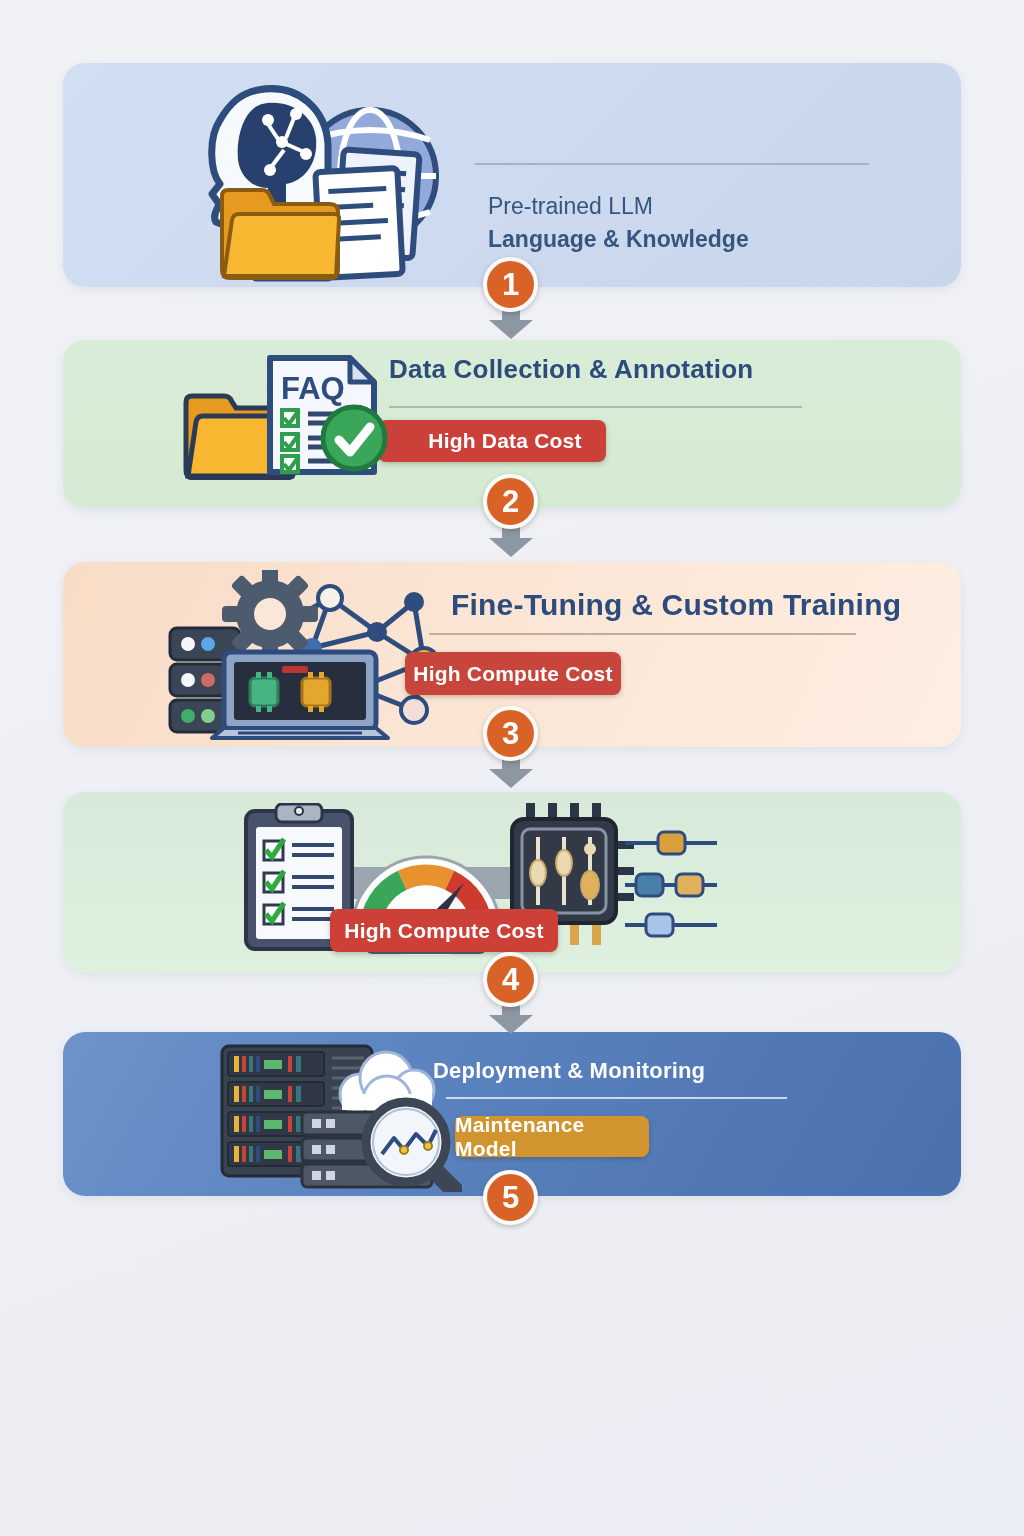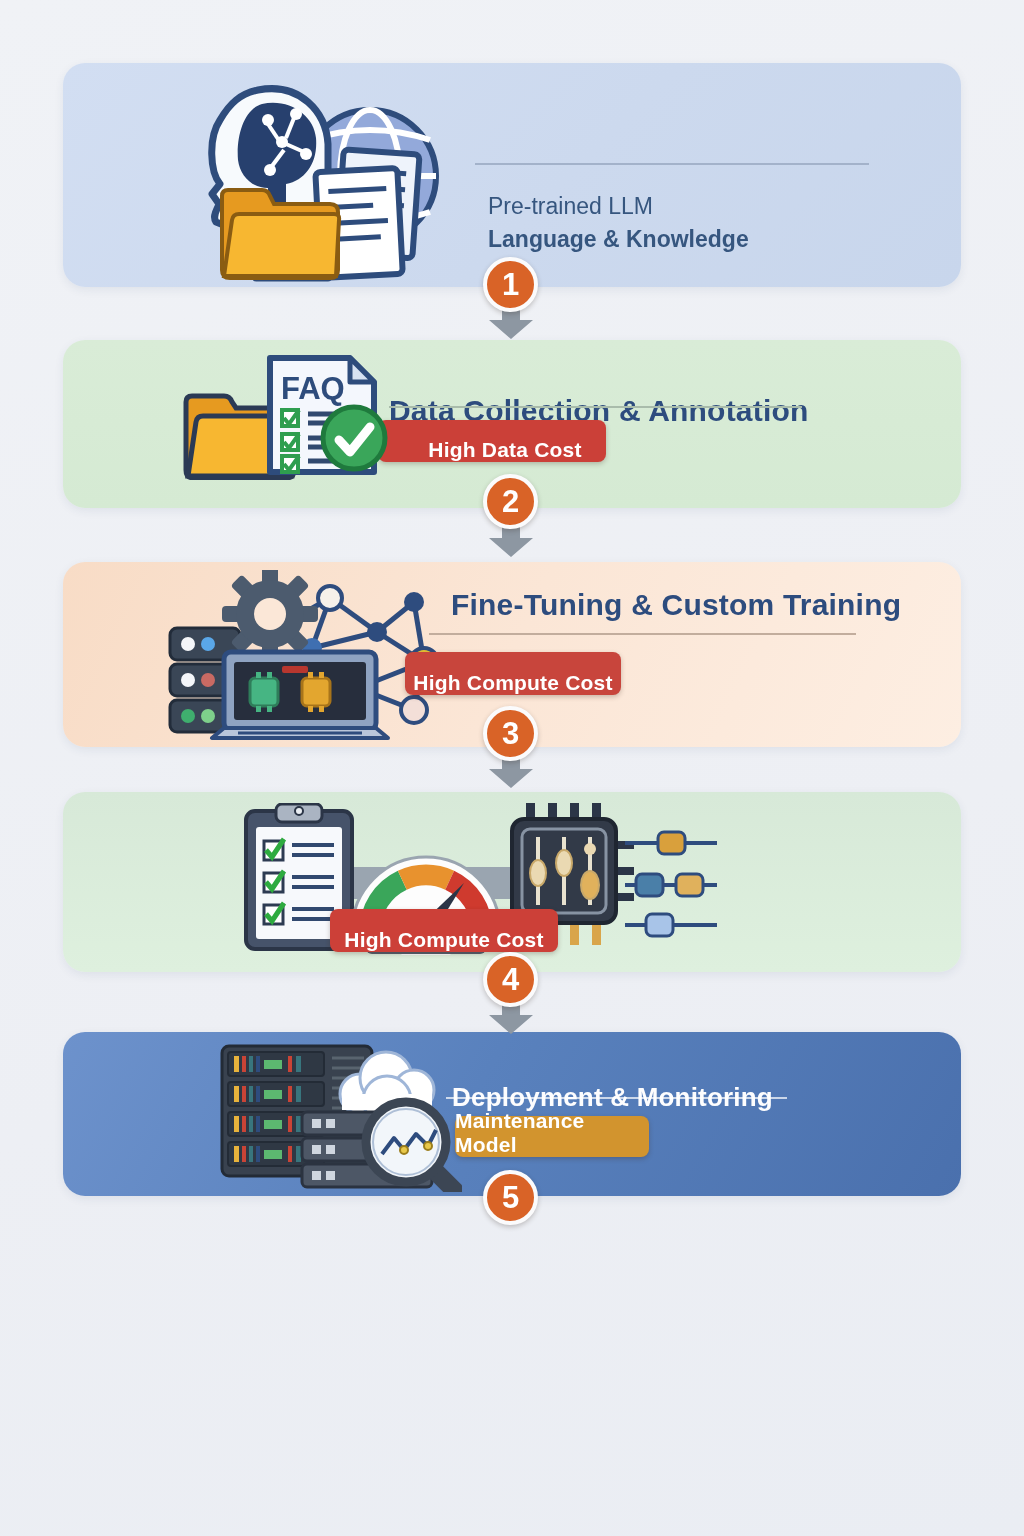--- a/index.html
+++ b/index.html
@@ -19,33 +19,33 @@
   .icon-cluster{position:absolute;}
   .c1-icons{left:168px;top:78px;}
   .c2-icons{left:178px;top:352px;}
   .c2-check{left:318px;top:402px;z-index:4;}
   .c3-icons{left:162px;top:570px;}
   .c4-icons{left:228px;top:803px;}
   .c5-icons{left:210px;top:1040px;}
 
   .title{position:absolute;margin:0;font-weight:bold;color:#2d4c7e;letter-spacing:.2px;}
   .t1{left:476px;top:110px;font-size:35px;}
-  .t2{left:389px;top:354px;font-size:30px;margin-top:40px;}
+  .t2{left:389px;top:354px;font-size:26px;}
   .t3{left:451px;top:588px;font-size:30px;}
-  .t5{left:452px;top:1058px;font-size:26px;color:#fdfdfe;margin-top:24px;}
+  .t5{left:433px;top:1058px;font-size:22px;color:#fdfdfe;}
   .rule{position:absolute;height:2px;background:#a3b2ca;}
   .r1{left:475px;top:163px;width:394px;}
   .r2{left:389px;top:406px;width:413px;background:#a9bcab;}
   .r3{left:429px;top:633px;width:427px;background:#c2ad9d;}
   .r5{left:446px;top:1097px;width:341px;background:rgba(255,255,255,.7);}
   .subtitle{position:absolute;margin:12px;font-size:23px;color:#36567f;line-height:32px;}
   .s1a{left:476px;top:178px;}
   .s1b{left:476px;top:211px;font-weight:bold;}
 
-  .badge{position:absolute;display:flex;align-items:flex-end;justify-content:center;
+  .badge{position:absolute;display:flex;align-items:center;justify-content:center;
          border-radius:8px;color:#fff;font-weight:bold;font-size:21px;
          box-shadow:0 2px 5px rgba(60,30,20,.25);letter-spacing:.2px;}
   .b2{left:378px;top:420px;width:202px;height:42px;background:#cb4038;padding-left:26px;}
   .b3{left:405px;top:652px;width:216px;height:43px;background:#c8453c;}
   .b4{left:330px;top:909px;width:228px;height:43px;background:#cc4038;}
   .b5{left:455px;top:1116px;width:194px;height:41px;background:#d2942e;}
 
   .step-num{position:absolute;left:483px;width:55px;height:55px;border-radius:50%;
             background:#d96327;border:4px solid #fbfbfc;box-sizing:border-box;
             color:#fff;font-weight:bold;font-size:31px;display:flex;align-items:center;

